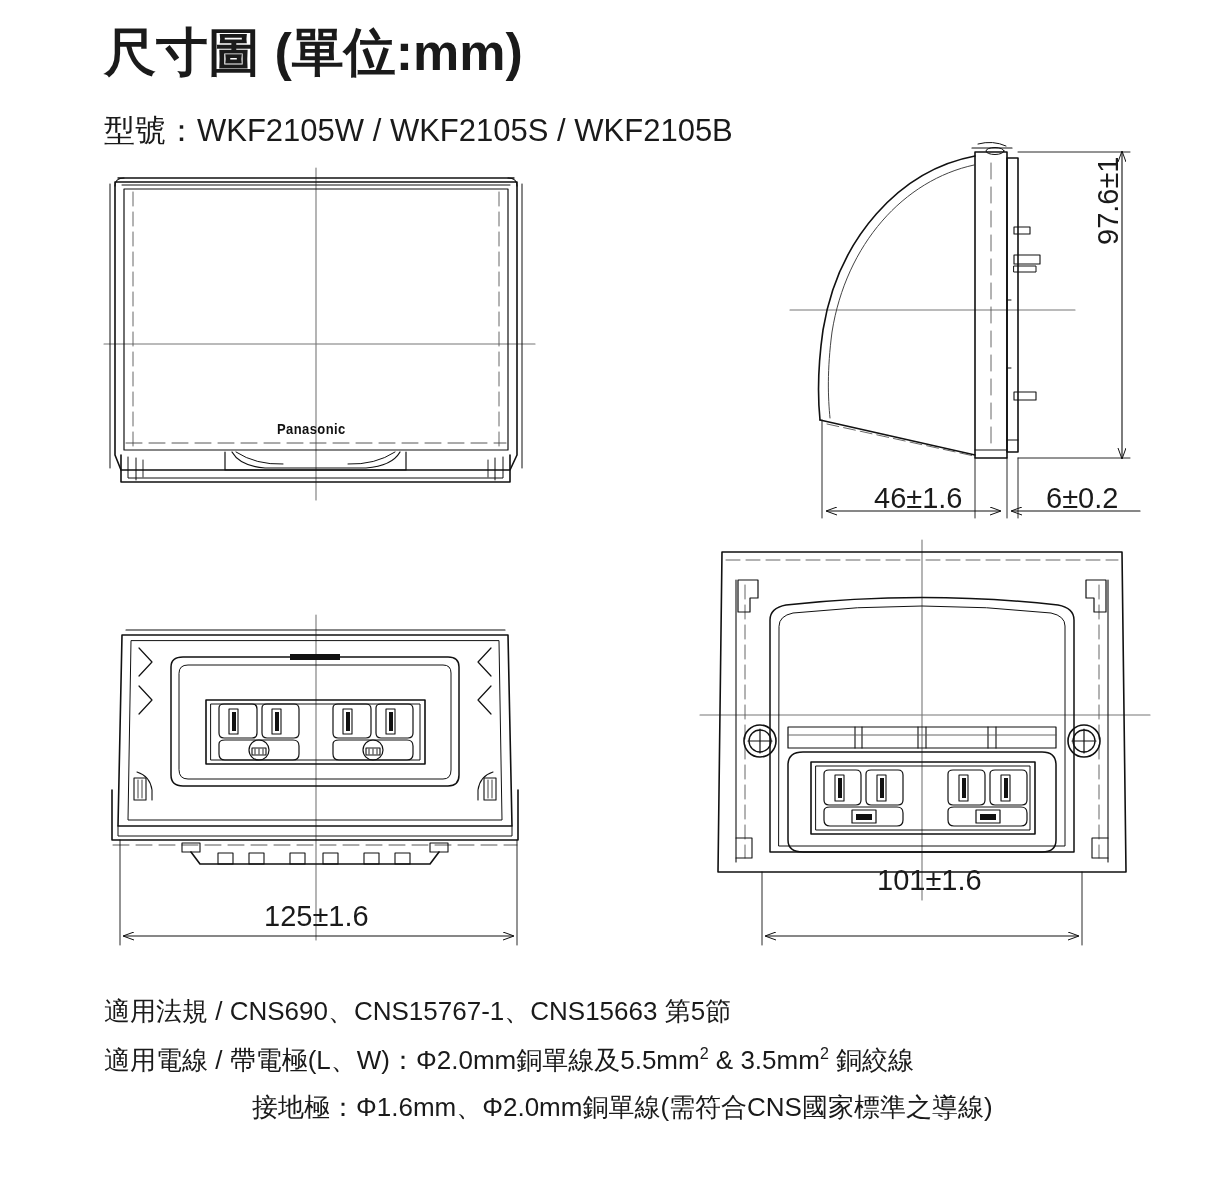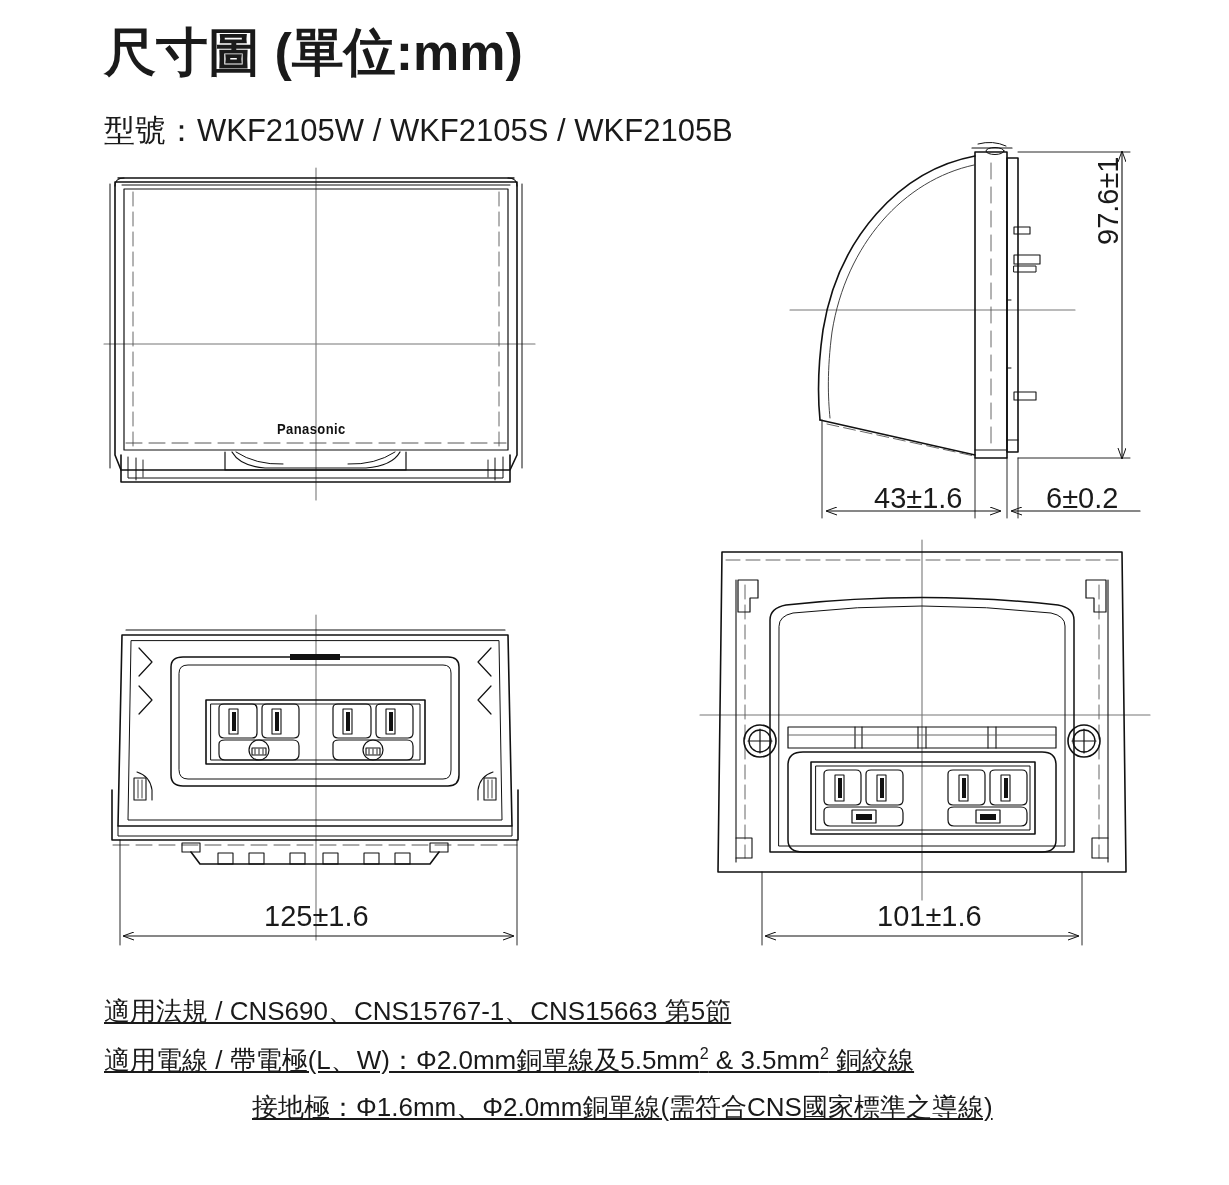--- a/index.html
+++ b/index.html
@@ -36,21 +36,20 @@
     white-space: nowrap;
     line-height: 1.15;
   }
 
   
   .footnote {
     position: absolute;
     font-size: 26px;
     white-space: nowrap;
     line-height: 1.2;
-    text-decoration: underline;
   }
   #footnote-0 { left: 104px; top: 996px; }
   #footnote-1 { left: 104px; top: 1044px; text-align: right; }
   #footnote-2 { left: 252px; top: 1092px; }
   .sup { font-size: 0.62em; vertical-align: super; }
 
   
   #drawing-canvas {
     position: absolute;
     left: 0;
@@ -69,21 +68,21 @@
   }
   #dim-height-right {
     left: 1092px;
     top: 245px;
     transform: rotate(-90deg);
     transform-origin: left top;
   }
   #dim-depth-body  { left: 874px;  top: 482px; }
   #dim-depth-plate { left: 1046px; top: 482px; }
   #dim-width-front { left: 264px;  top: 900px; }
-  #dim-width-back  { left: 877px;  top: 900px; text-align: right; }
+  #dim-width-back  { left: 877px;  top: 864px; text-align: right; }
 
   
   #brand-mark {
     position: absolute;
     left: 277px;
     top: 420px;
     font-size: 13px;
     font-weight: bold;
     letter-spacing: 0.4px;
     color: #111;
@@ -380,21 +379,21 @@
       <line x1="766" y1="936" x2="1078" y2="936" marker-start="url(#arrowStart)" marker-end="url(#arrowEnd)"></line>
     </g>
 
   </g>
 </svg>
 
 <div id="brand-mark">Panasonic</div>
 
 <div class="dim-label" id="dim-height-right">97.6±1</div>
 
-<div class="dim-label" id="dim-depth-body">43±1.6</div>
+<div class="dim-label" id="dim-depth-body">46±1.6</div>
 
 <div class="dim-label" id="dim-depth-plate">6±0.2</div>
 
 <div class="dim-label" id="dim-width-front">125±1.6</div>
 
 <div class="dim-label" id="dim-width-back">101±1.6</div>
 
 <div class="footnote" id="footnote-0">適用法規 / CNS690、CNS15767-1、CNS15663 第5節</div>
 
 <div class="footnote" id="footnote-1">適用電線 / 帶電極(L、W)：Φ2.0mm銅單線及5.5mm<span class="sup">2</span> &amp; 3.5mm<span class="sup">2</span> 銅絞線</div>

